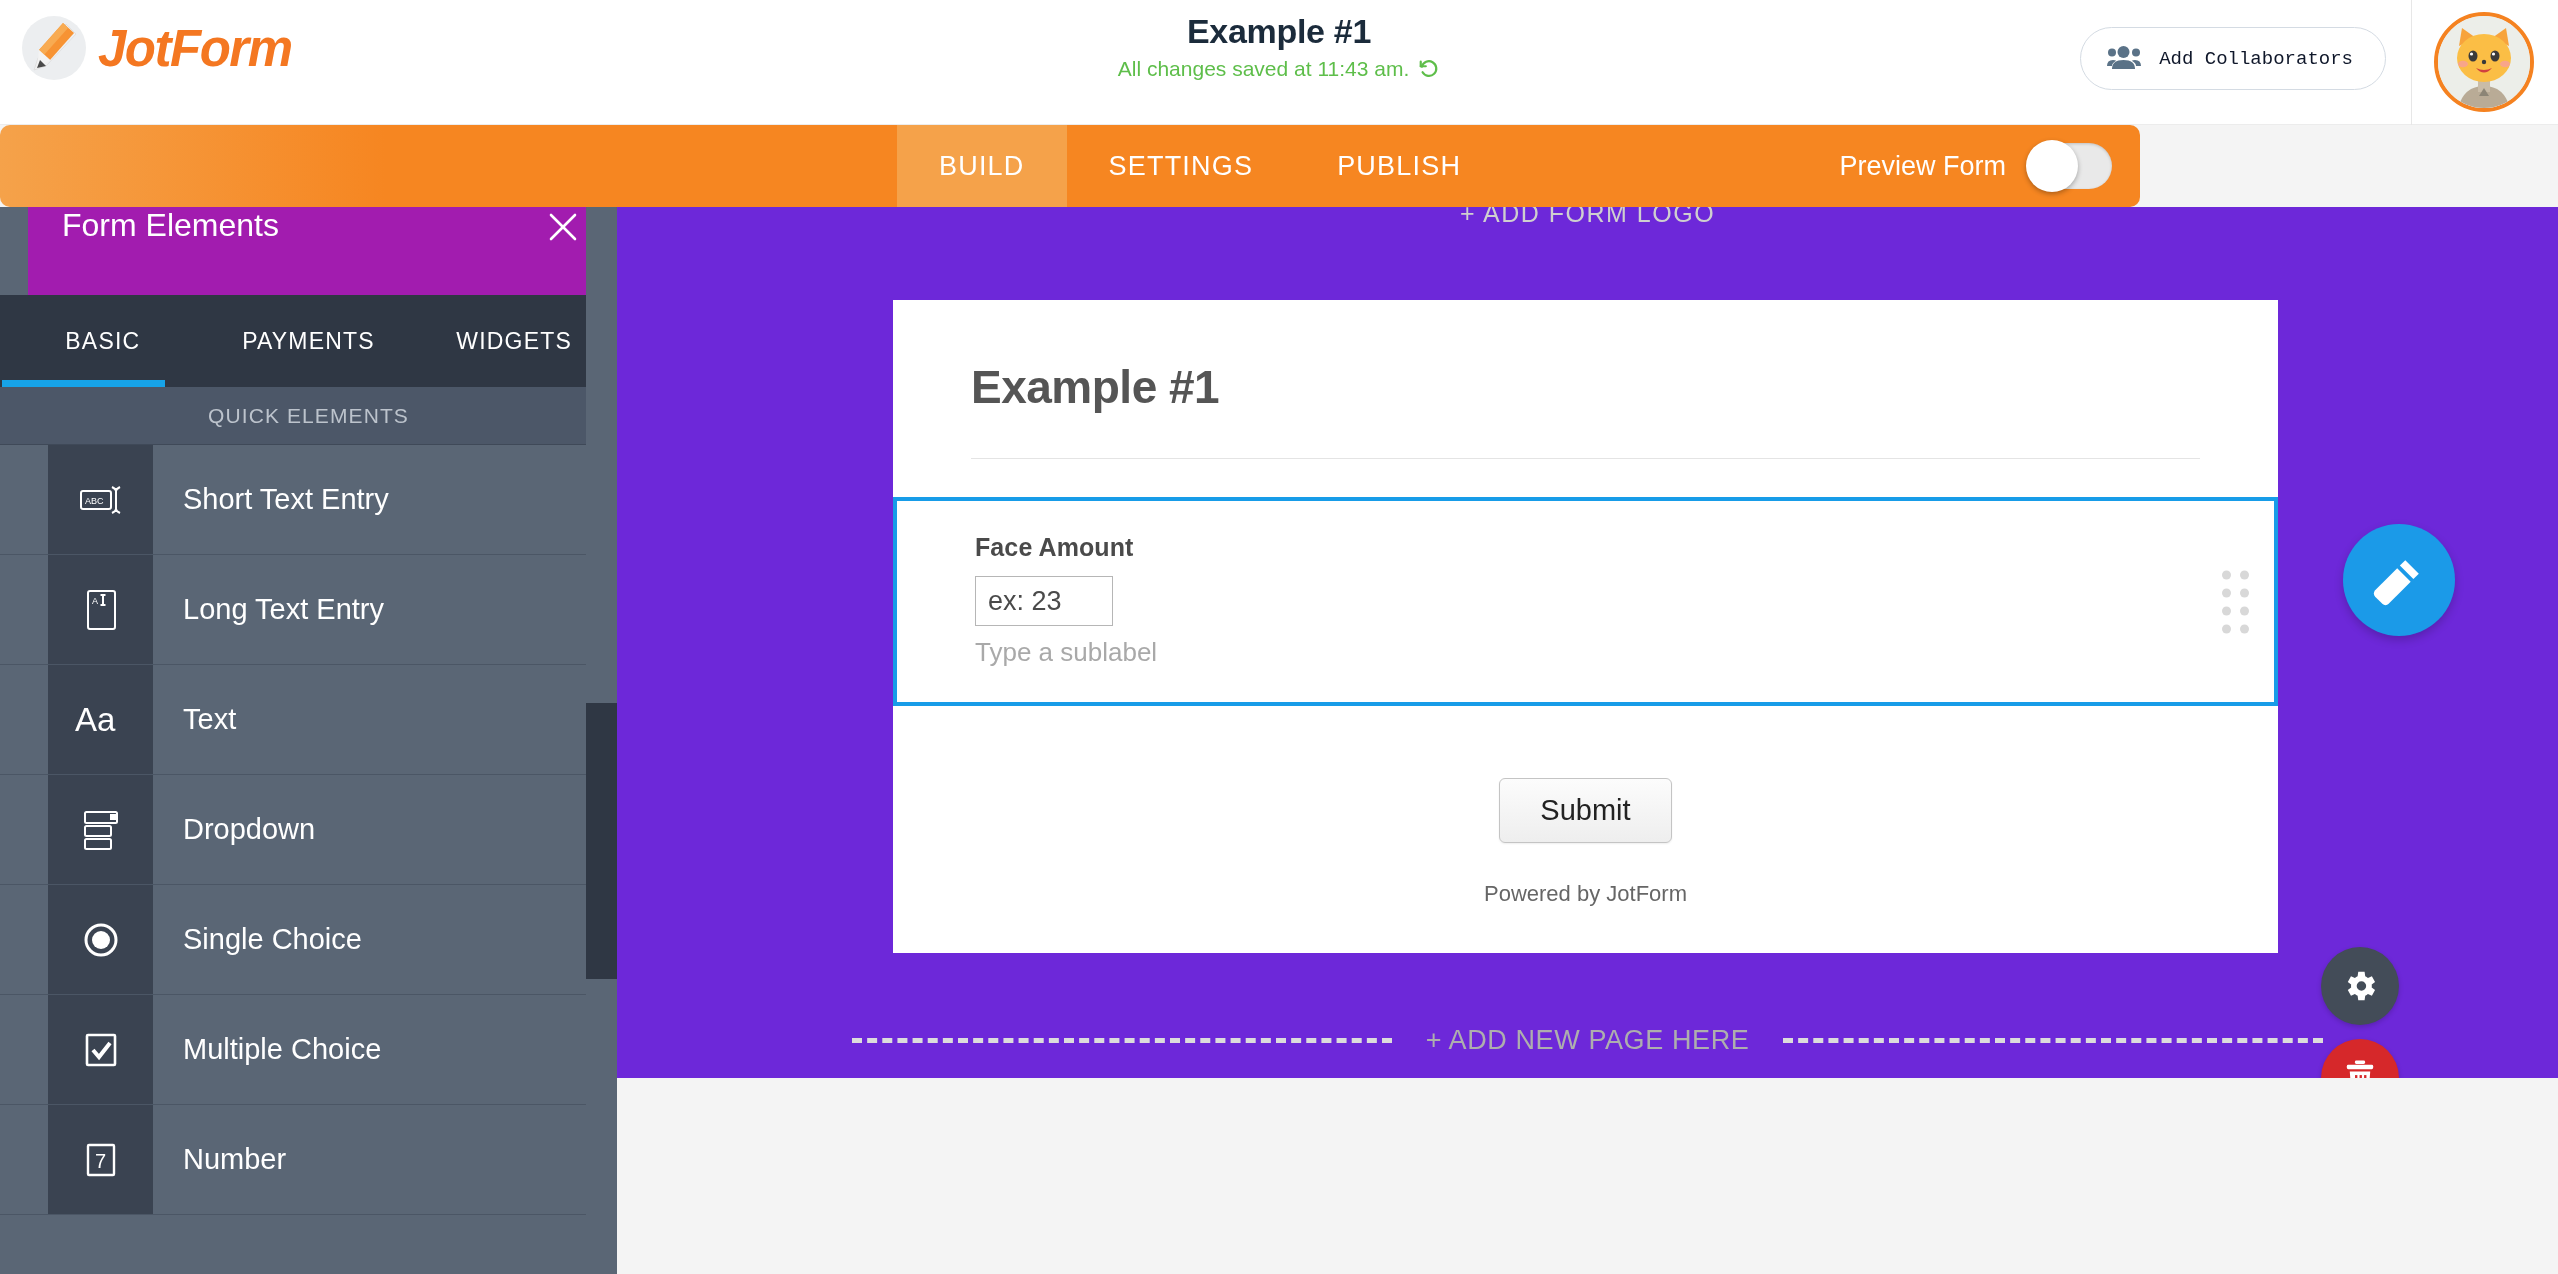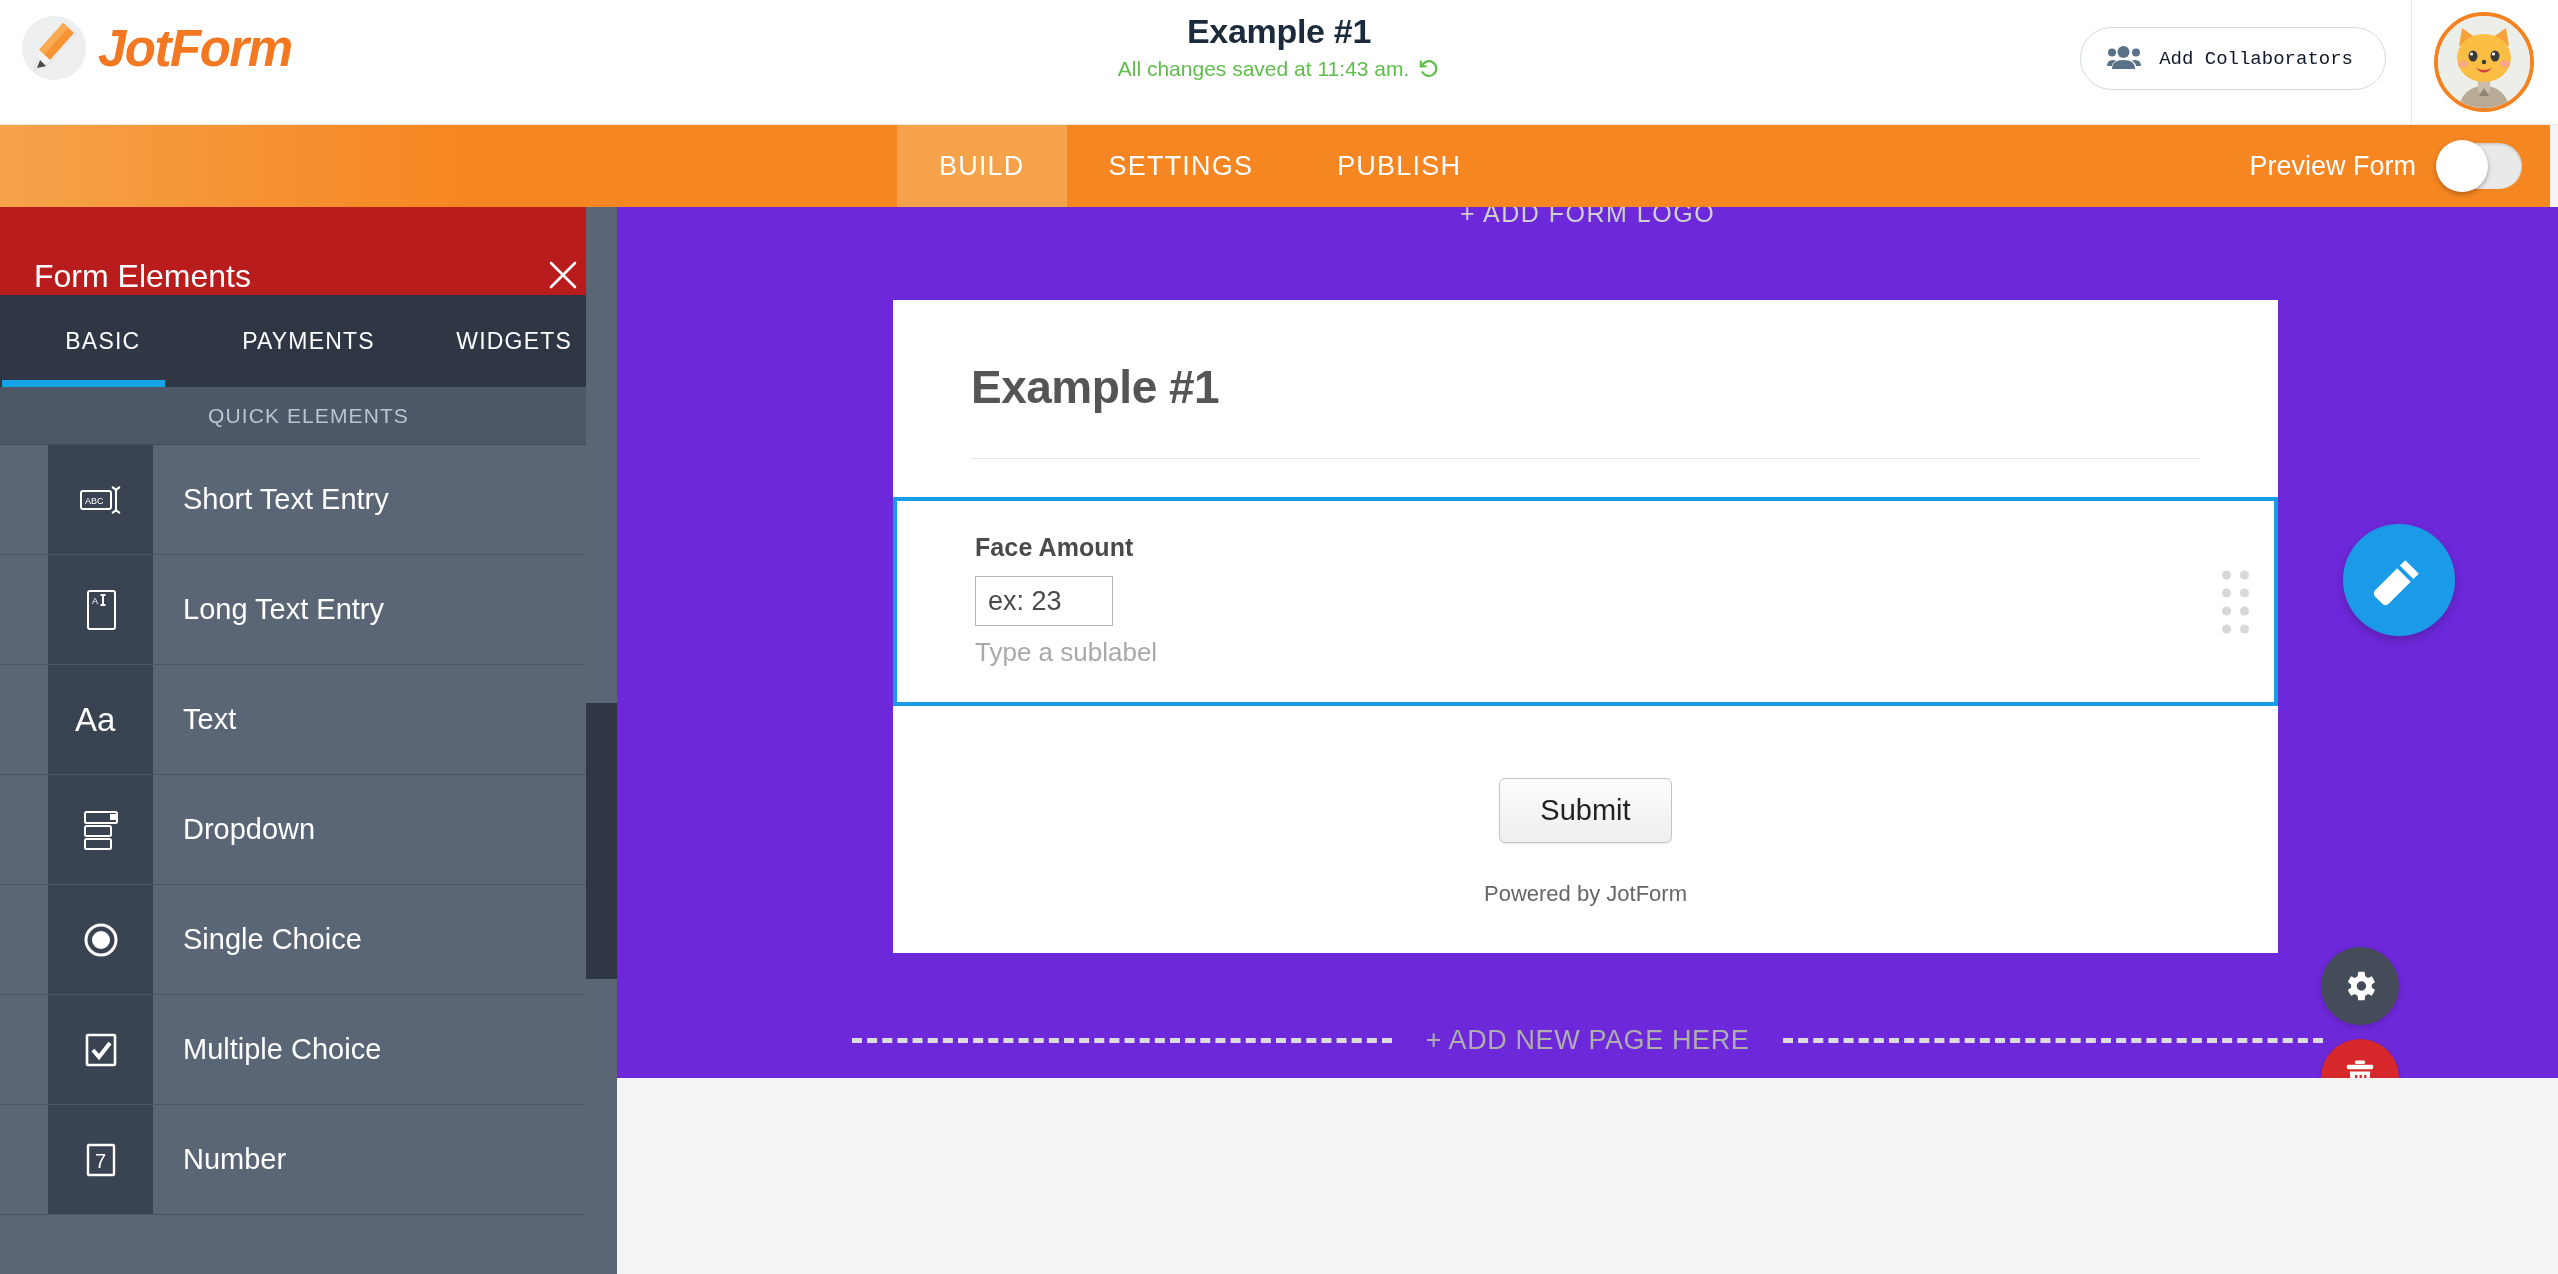--- a/index.html
+++ b/index.html
@@ -57,24 +57,24 @@
     border: 4px solid #f58220; background: #edeeea;
     overflow: hidden; cursor: pointer;
   }
   .header-divider {
     position: absolute; right: 146px; top: 0; width: 1px; height: 125px;
     background: #e7e7e7;
   }
 
   
   .navbar {
-    position: absolute; left: 0; top: 125px; width: 2550px; height: 82px;
+    position: absolute; left: 0; top: 125px; width: 2140px; height: 82px;
     background: #f68621;
     background-image: linear-gradient(to right, #f5a24a 0%, #f68621 18%, #f68621 100%);
-    display: flex; align-items: stretch;
+    display: flex; align-items: stretch; border-radius: 10px;
   }
   .nav-tabs { position: absolute; left: 897px; top: 0; display: flex; height: 82px; }
   .nav-tab {
     display: flex; align-items: center; justify-content: center;
     height: 82px; color: #ffffff; font-size: 27px; letter-spacing: 1.2px;
     cursor: pointer; padding: 0 42px;
   }
   .nav-tab.active { background: #f5a24a; }
   .preview-wrap {
     position: absolute; right: 28px; top: 0; height: 82px;
@@ -90,22 +90,22 @@
     width: 52px; height: 52px; border-radius: 50%;
     background: #fff; box-shadow: 0 2px 5px rgba(0,0,0,.3);
   }
 
   
   .panel {
     position: absolute; left: 0; top: 207px; width: 617px; height: 1067px;
     background: #5a6675; overflow: hidden;
   }
   .panel-header {
-    height: 88px; background: #b91c1c; display: flex; align-items: flex-end;
-    justify-content: space-between; padding: 0 34px;
+    height: 88px; background: #a21caf; display: flex; align-items: flex-start;
+    justify-content: space-between; padding: 0 34px; margin-left: 28px;
   }
   .panel-title { color: #fff; font-size: 32px; }
   .close-x { width: 40px; height: 40px; cursor: pointer; }
 
   .panel-tabs {
     height: 92px; background: #2f3744; display: flex; align-items: center;
     position: relative;
   }
   .panel-tab {
     flex: 1; text-align: center; color: #fff; font-size: 23px;

